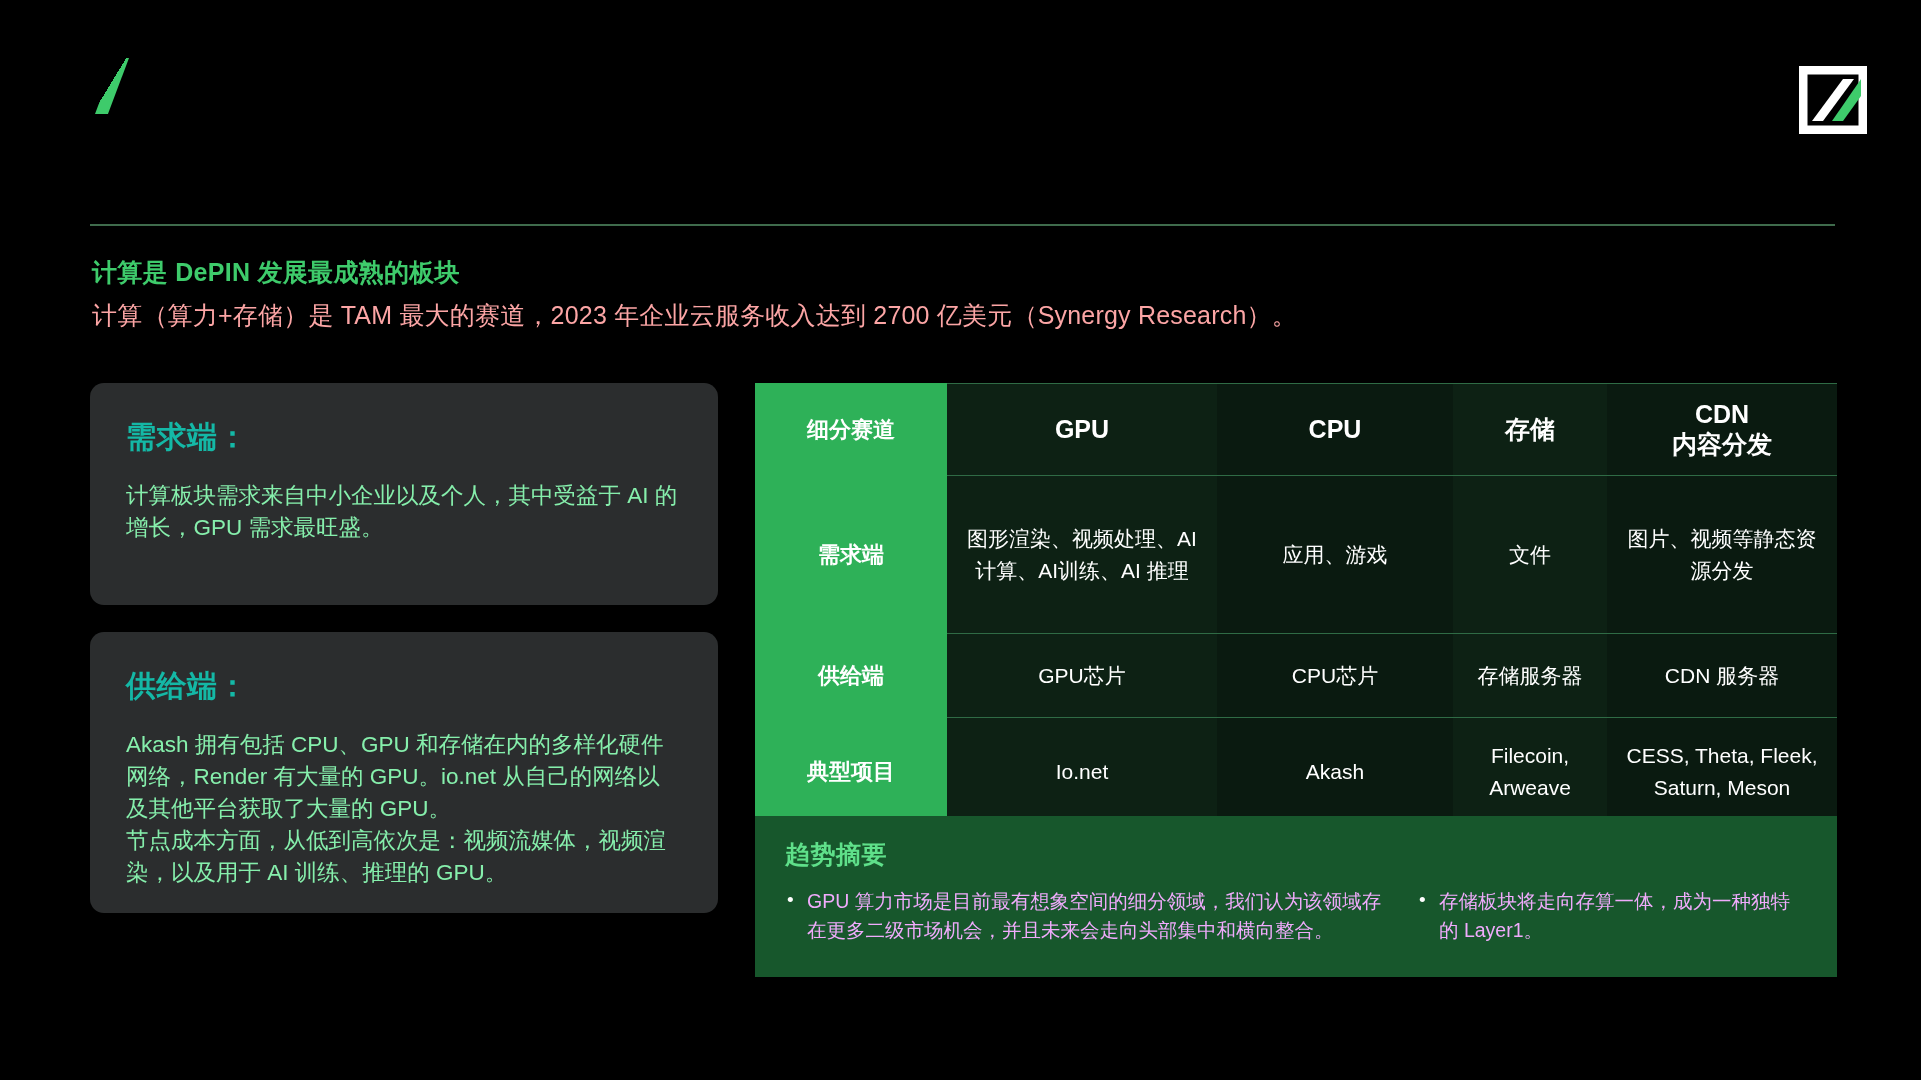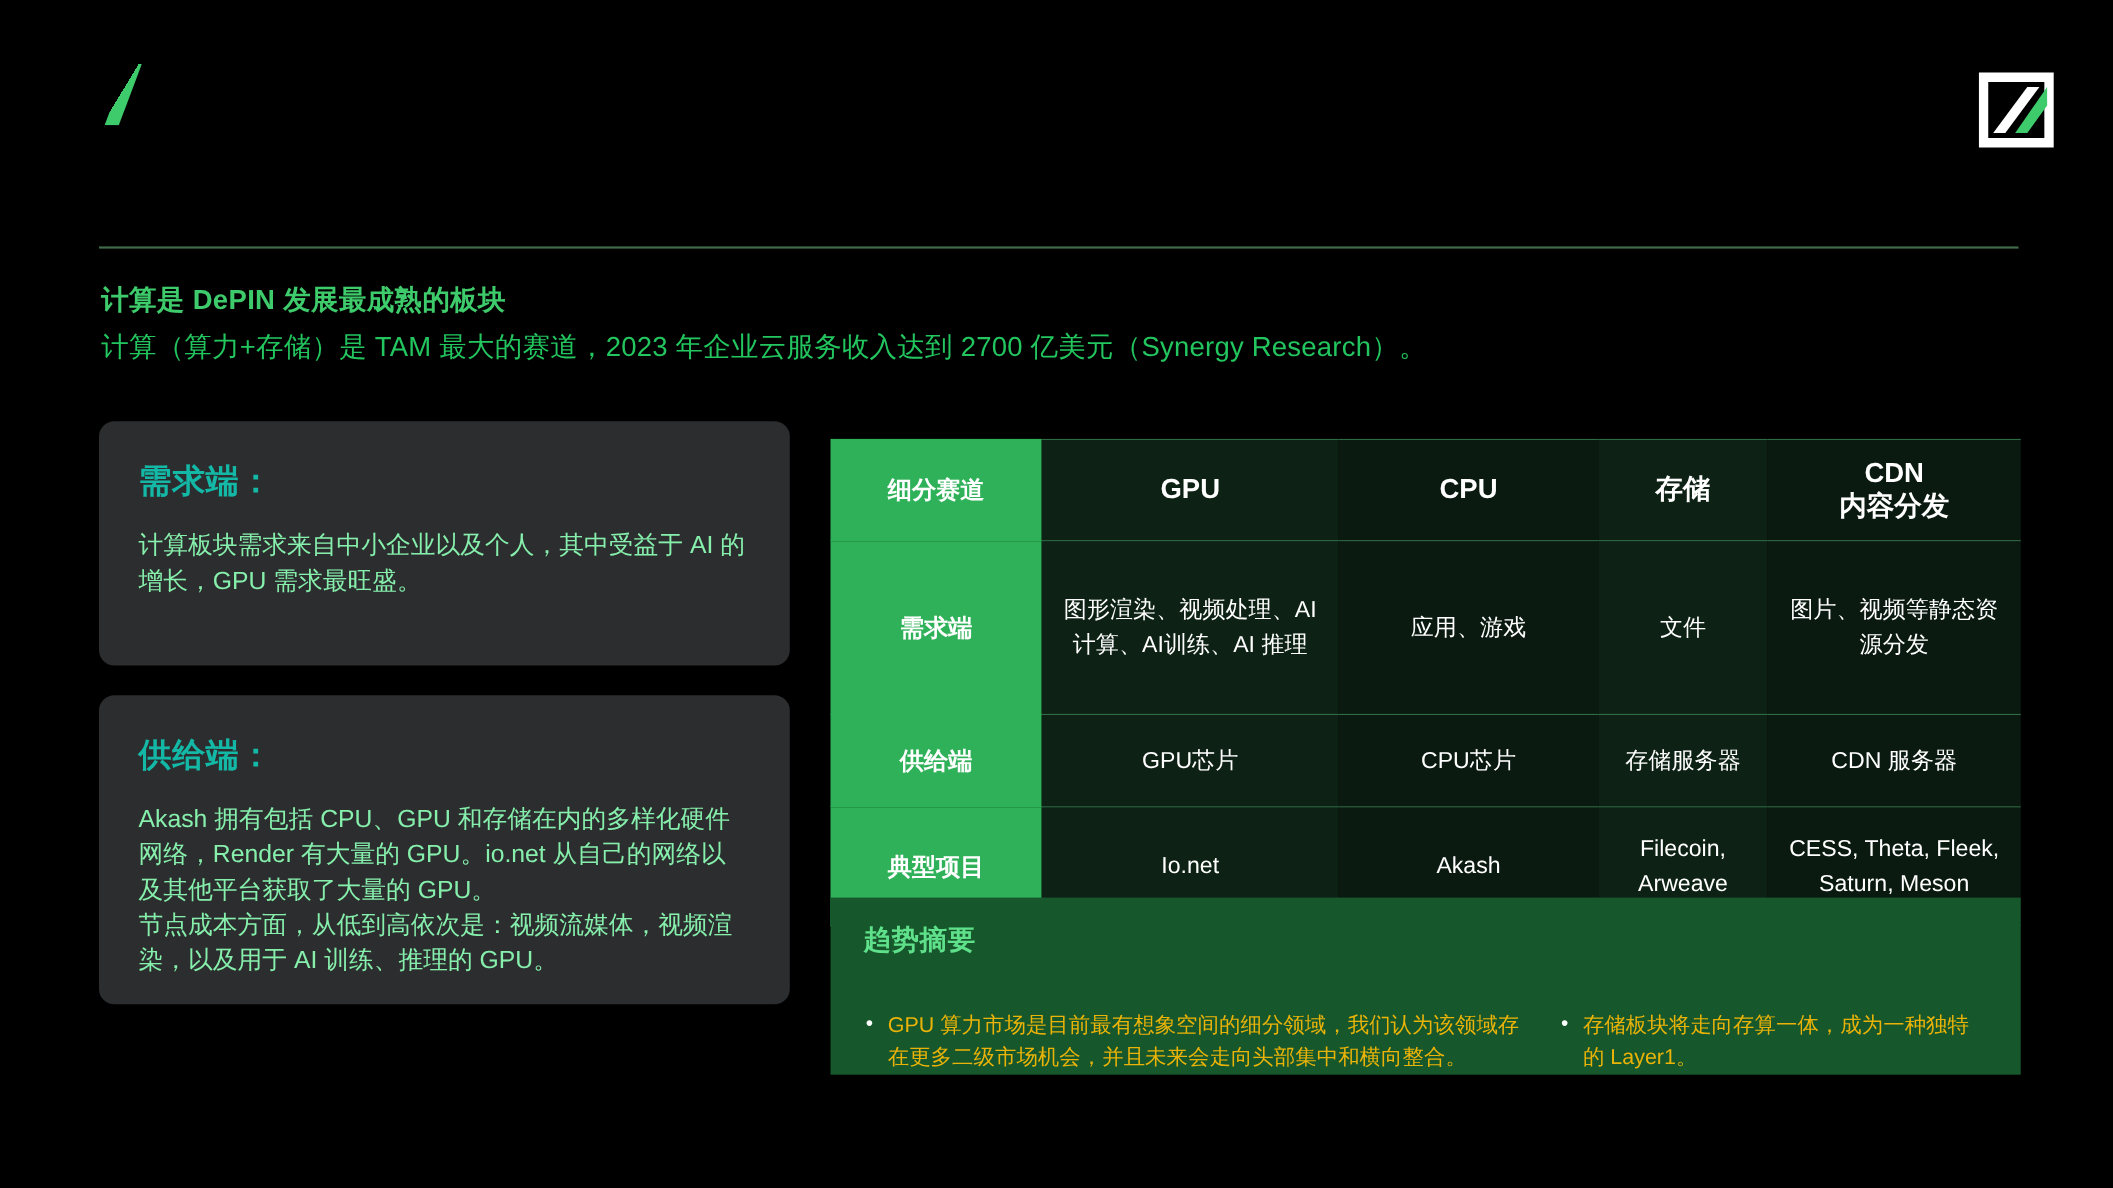--- a/index.html
+++ b/index.html
@@ -32,21 +32,21 @@
   .title-rule {
     position: absolute; left: 90px; top: 224px;
     width: 1745px; height: 2px; background: #3f6b4c;
   }
   .sub-green {
     position: absolute; left: 92px; top: 256px;
     font-size: 25px; font-weight: 700; color: #3ecb6b; letter-spacing: .3px;
   }
   .sub-white {
     position: absolute; left: 92px; top: 299px;
-    font-size: 25px; font-weight: 400; color: #22c55e; letter-spacing: .2px;
+    font-size: 25px; font-weight: 400; color: #fca5a5; letter-spacing: .2px;
   }
 
   
   .card {
     position: absolute; left: 90px; width: 628px;
     background: #2b2d2e; border-radius: 14px;
     padding: 34px 36px 30px 36px;
   }
   #card-demand { top: 383px; height: 222px; }
   #card-supply { top: 632px; height: 281px; }
@@ -54,21 +54,21 @@
     font-size: 30px; font-weight: 700; color: #14b8a6;
     margin-bottom: 22px; letter-spacing: .5px;
   }
   .card-body {
     font-size: 22.5px; line-height: 1.42; color: #86efac; font-weight: 400;
     white-space: pre-line;
   }
 
   
   .tbl {
-    position: absolute; left: 755px; top: 399px;
+    position: absolute; left: 755px; top: 383px;
     width: 1082px;
     border-collapse: collapse; table-layout: fixed;
   }
   .tbl col.c0 { width: 192px; }
   .tbl col.c1 { width: 270px; }
   .tbl col.c2 { width: 236px; }
   .tbl col.c3 { width: 154px; }
   .tbl col.c4 { width: 230px; }
   .tbl td, .tbl th {
     border-top: 1px solid #2f6b45;
@@ -104,21 +104,21 @@
   }
   .trend-title {
     font-size: 25px; font-weight: 700; color: #5fe08a;
     margin-bottom: 16px; letter-spacing: .5px;
   }
   .trend-cols { display: flex; gap: 30px; }
   .trend-col { flex: 1; }
   .trend-col.right { flex: 0 0 390px; }
   .bullet-item {
     position: relative; padding-left: 22px;
-    font-size: 19.5px; line-height: 1.5; color: #eab308; margin-top: 31px;
+    font-size: 19.5px; line-height: 1.5; color: #f0abfc;
   }
   .bullet-item::before {
     content: "•"; position: absolute; left: 2px; top: -1px;
     color: #ffffff; font-size: 19px;
   }
 </style>
 </head>
 <body>
 
 <div class="slide">

